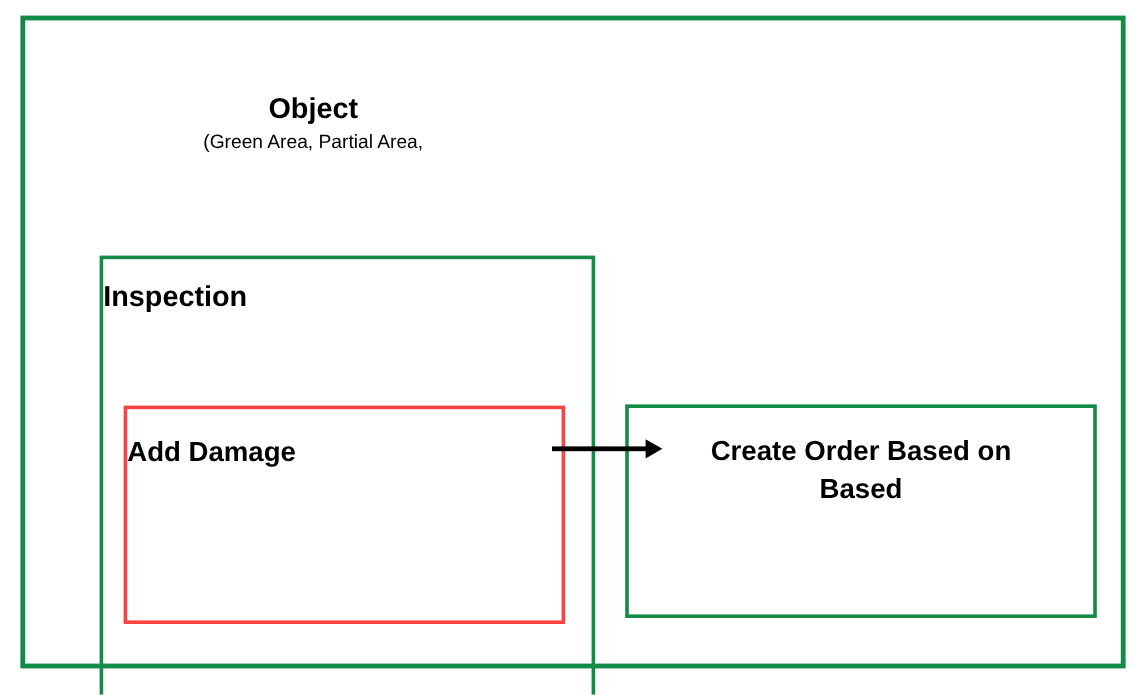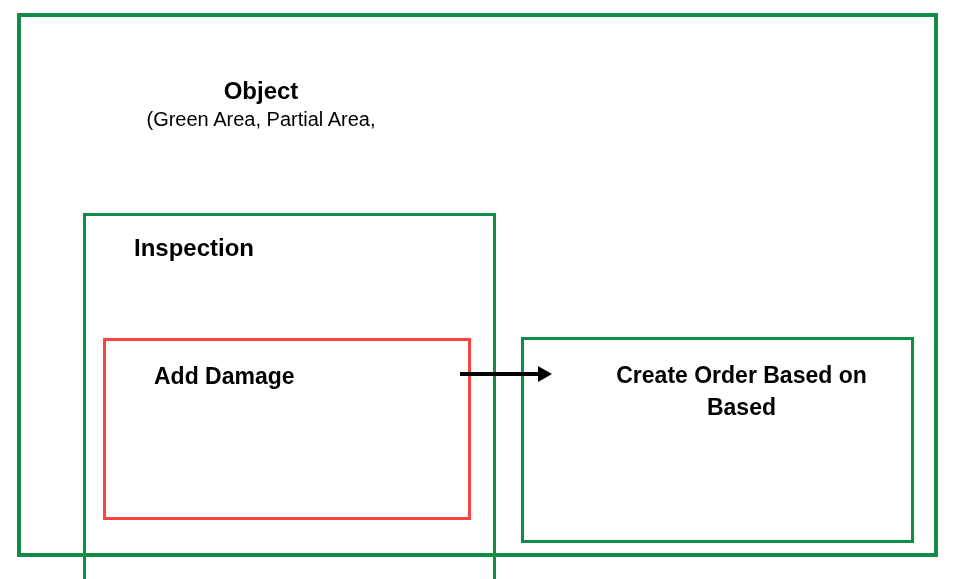--- a/index.html
+++ b/index.html
@@ -13,21 +13,20 @@
     position: relative;
     width: 956px;
     height: 579px;
     background: #ffffff;
     overflow: hidden;
   }
   .box {
     position: absolute;
     box-sizing: border-box;
     background: transparent;
-    padding-left: 48px;
   }
   #outer-box {
     left: 17px;
     top: 13px;
     width: 921px;
     height: 544px;
     border: 4px solid var(--green, #128B46);
   }
   #object-title-block {
     position: absolute;
@@ -36,21 +35,21 @@
     width: 400px;
     text-align: center;
     line-height: 28px;
   }
   .title-bold {
     font-weight: bold;
     font-size: 24px;
     display: block;
   }
   .subtitle-line {
-    font-size: 20px;
+    font-size: 16px;
     display: block;
   }
   #inspection-box {
     left: 62px;
     top: 182px;
     width: 413px;
     height: 384px;
     border: 3px solid var(--green, #128B46);
     text-align: left;
     margin-top: 14px;
@@ -66,21 +65,21 @@
     left: 82px;
     top: 321px;
     width: 368px;
     height: 182px;
     border: 3px solid var(--red, #FB4341);
   }
   #create-order-box {
     left: 500px;
     top: 320px;
     width: 393px;
-    height: 206px;
+    height: 178px;
     border: 3px solid var(--green, #128B46);
     text-align: center;
   }
   .box-label {
     display: block;
     margin-top: 19px;
     font-weight: bold;
     font-size: 23px;
     line-height: 32px;
   }

